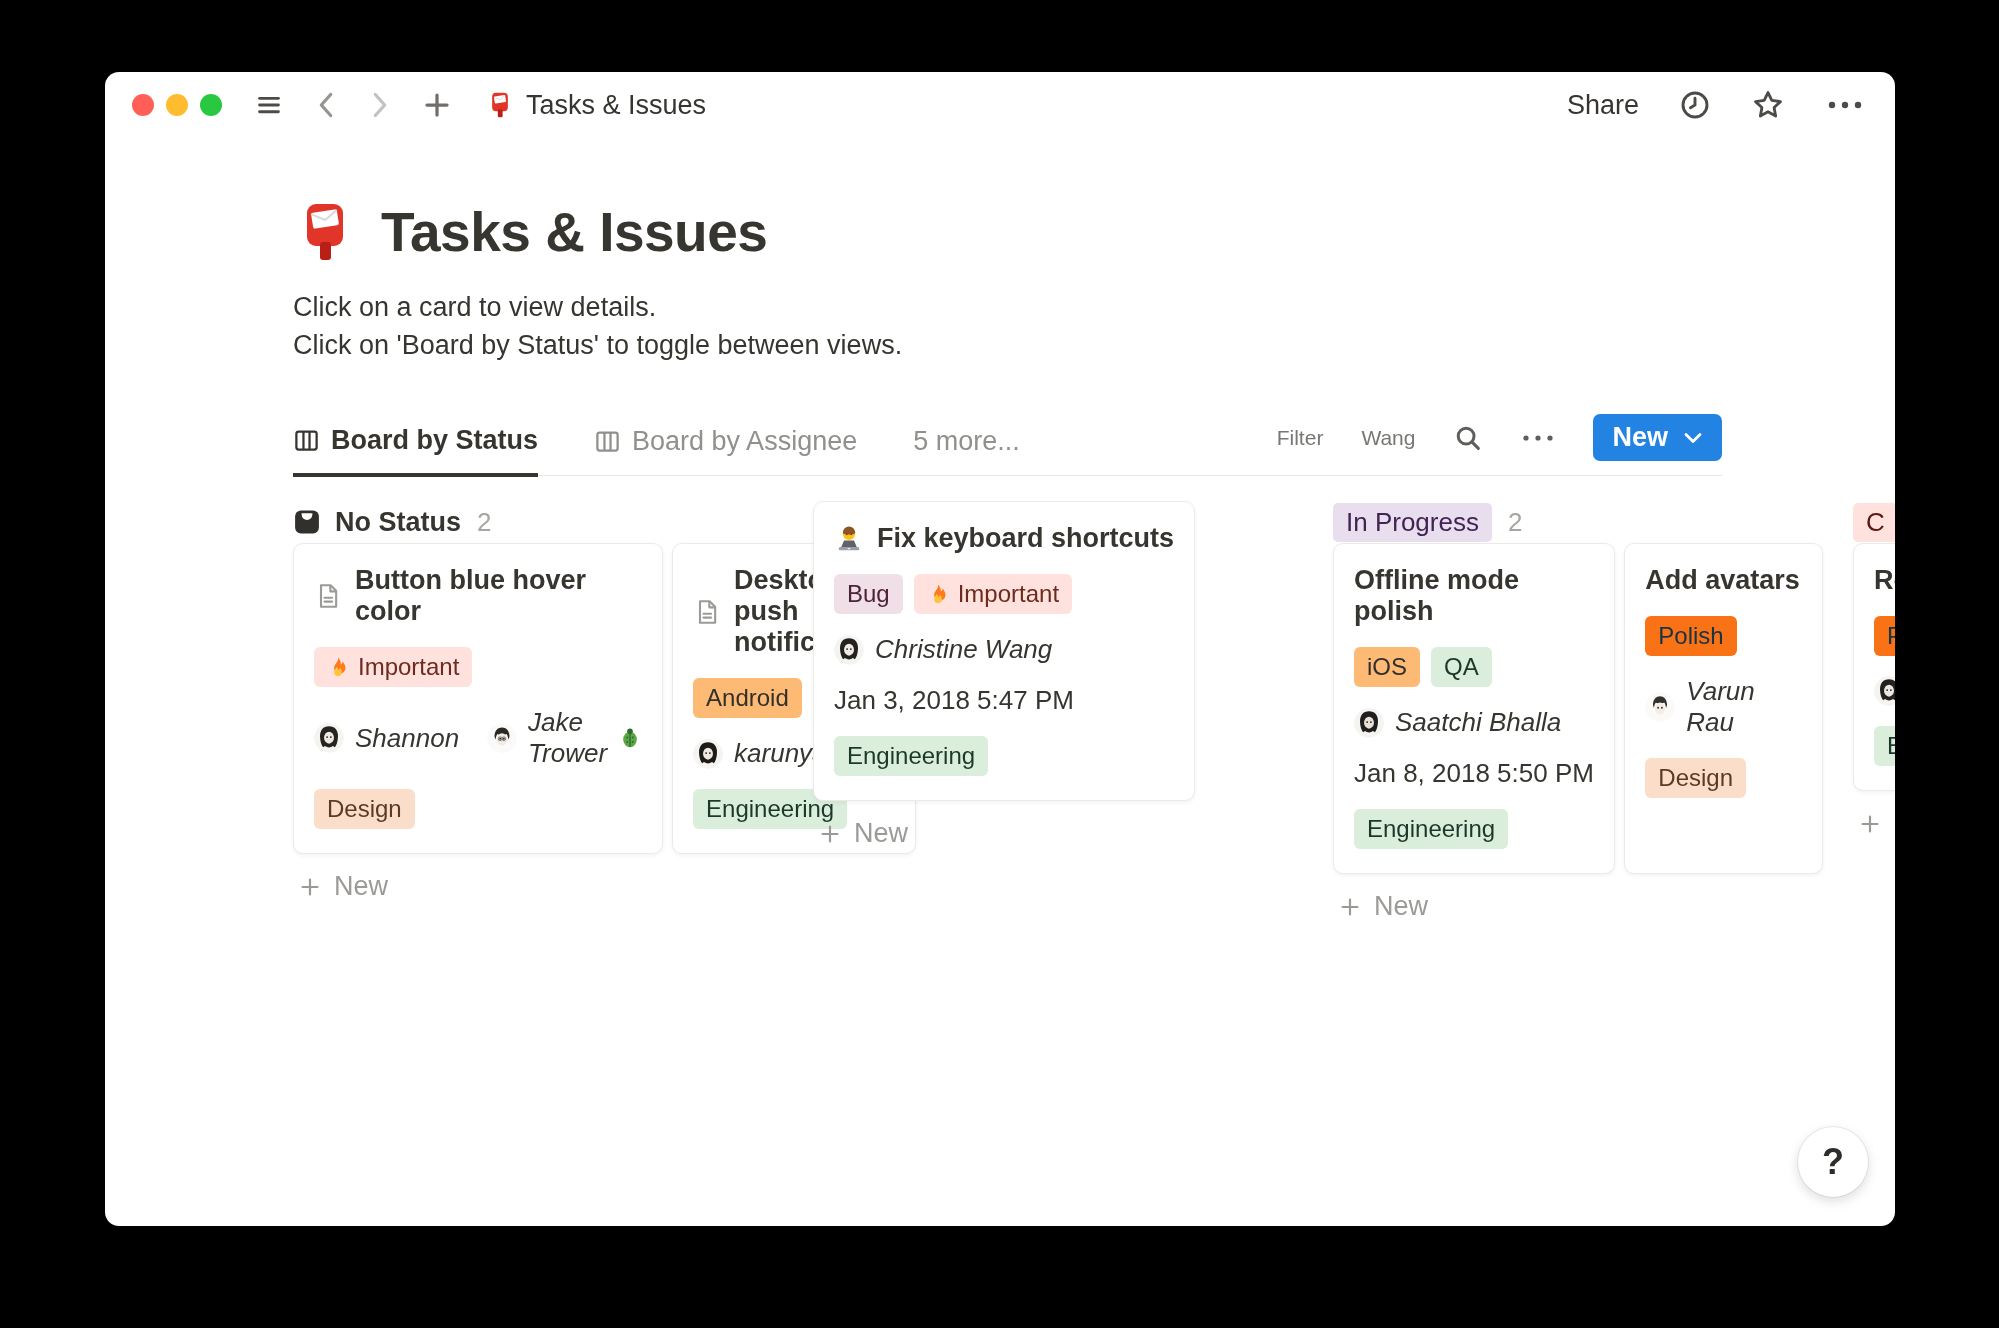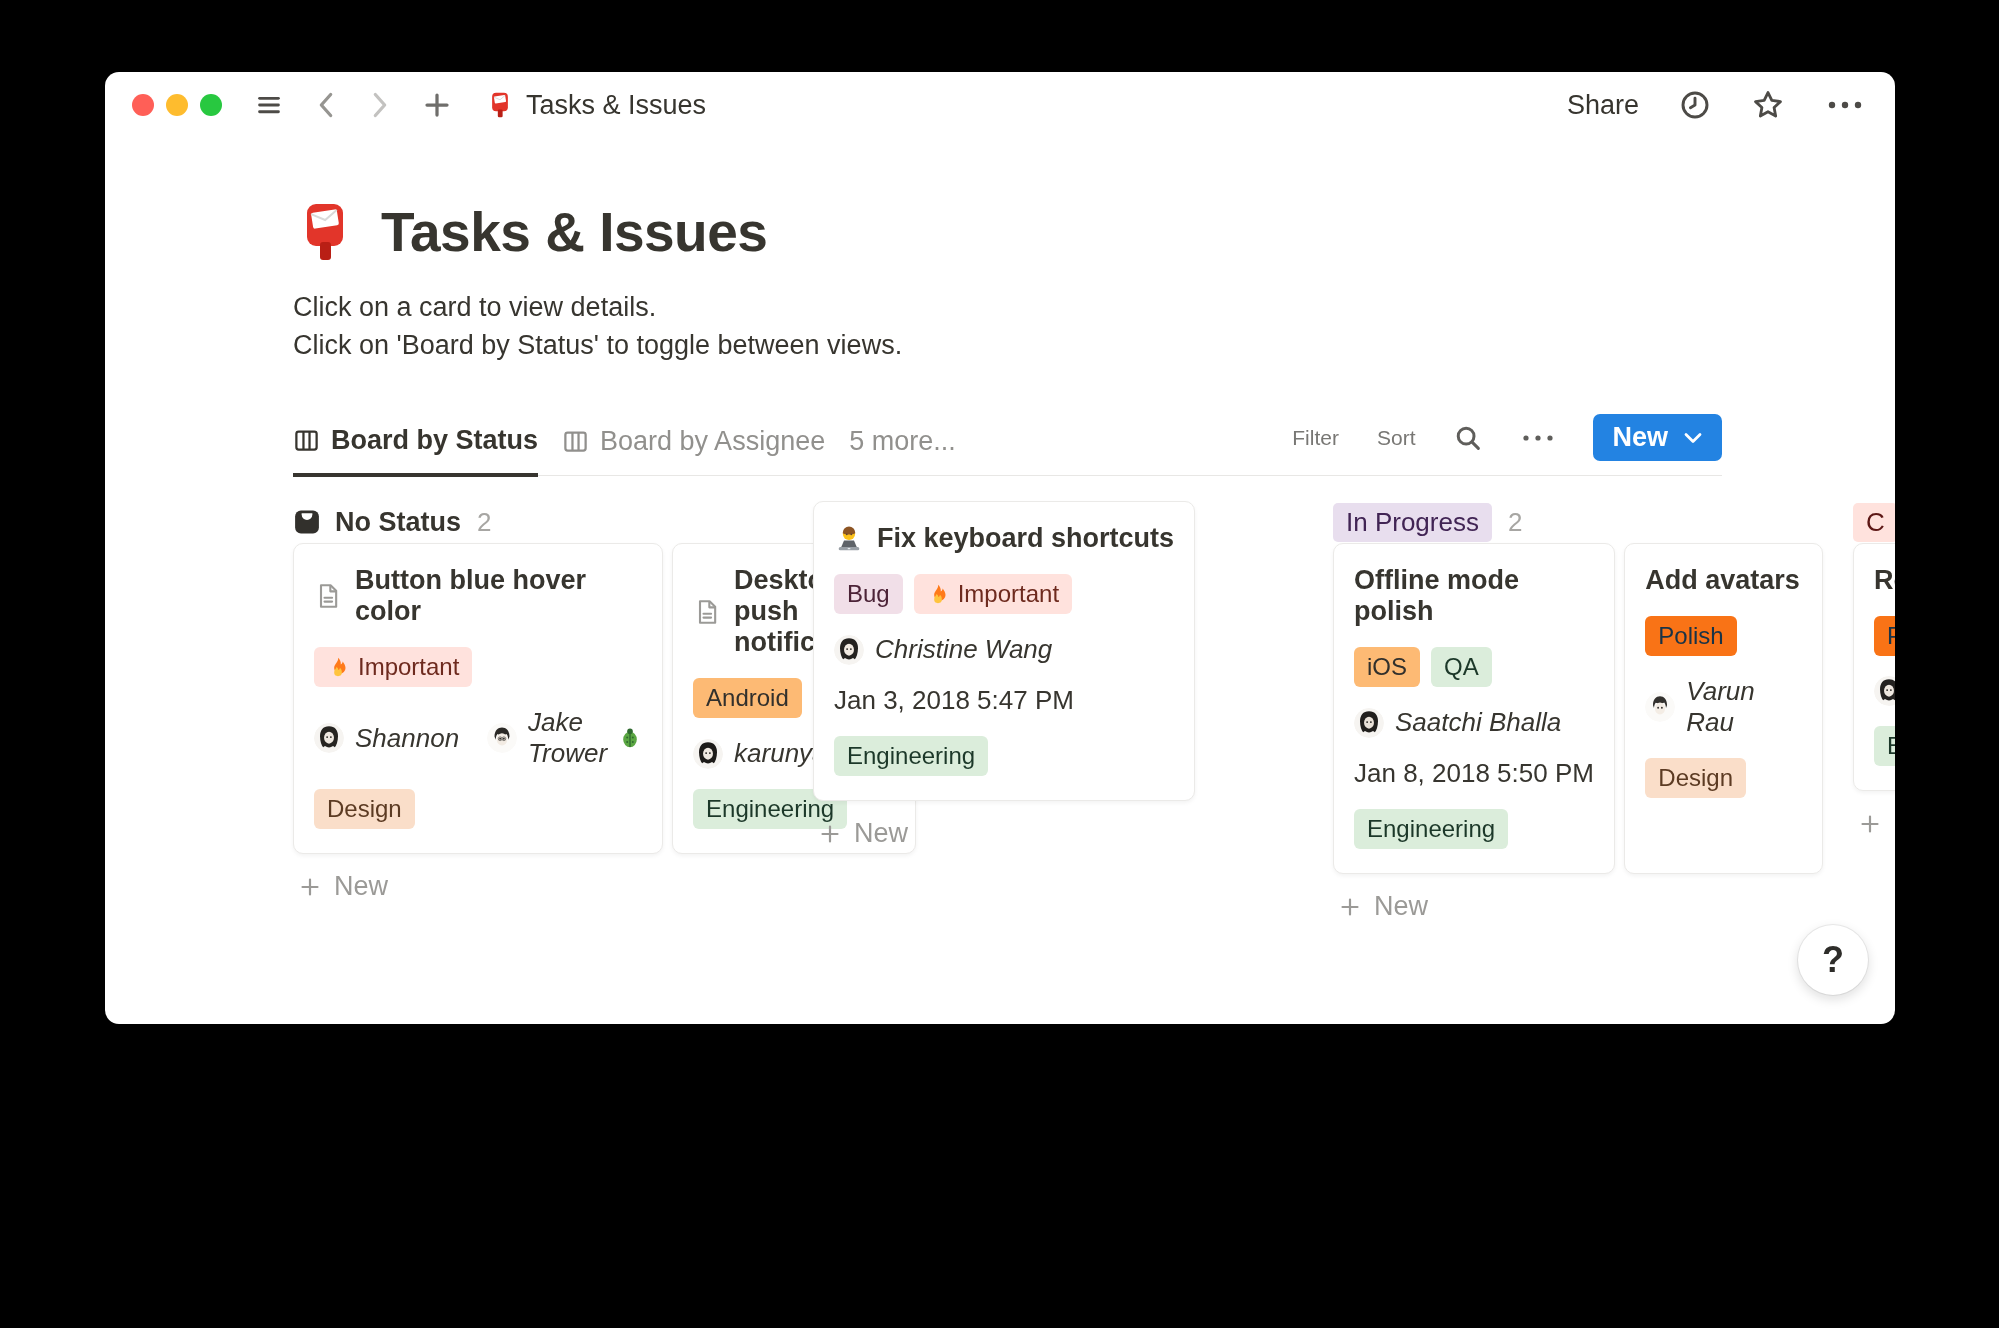--- a/index.html
+++ b/index.html
@@ -3,42 +3,42 @@
 <meta charset="utf-8">
 <style>
   * { box-sizing: border-box; }
   html,body { margin:0; padding:0; }
   body {
     width:1999px; height:1328px; background:#000;
     font-family:"Liberation Sans","DejaVu Sans",sans-serif;
     color:#37352f; overflow:hidden; position:relative;
   }
   .window {
-    position:absolute; left:105px; top:72px; width:1790px; height:952px;
+    position:absolute; left:105px; top:72px; width:1790px; height:1154px;
     background:#fff; border-radius:14px; overflow:hidden;
     box-shadow:0 0 40px rgba(0,0,0,.6);
   }
   
   .titlebar { height:66px; display:flex; align-items:center; padding:0 30px 0 27px; }
   .lights { display:flex; gap:12px; align-items:center; }
   .light { width:22px; height:22px; border-radius:50%; cursor:pointer; }
   .tb-left { display:flex; align-items:center; gap:30px; margin-left:32px; }
   .tb-ic { display:flex; align-items:center; justify-content:center; cursor:pointer; }
   .tb-title { display:flex; align-items:center; gap:12px; margin-left:4px; }
   .tb-title-text { font-size:27px; color:#37352f; }
   .tb-right { margin-left:auto; display:flex; align-items:center; gap:40px; }
   .share-label { font-size:27px; color:#37352f; cursor:pointer; }
   
   .page-head { display:flex; align-items:center; gap:24px; margin:62px 0 0 188px; }
   .page-title { font-size:55px; font-weight:700; letter-spacing:-.5px; margin:0; color:#37352f; }
   .page-desc { margin:24px 0 0 188px; font-size:27px; line-height:38px; color:#37352f; }
   
   .toolbar { display:flex; align-items:flex-end; justify-content:space-between;
              margin:50px 173px 0 188px; border-bottom:1px solid #e8e7e5; }
-  .tabs { display:flex; gap:24px; }
+  .tabs { display:flex; gap:56px; }
   .tab { display:flex; align-items:center; gap:11px; padding-bottom:17px; font-size:27px;
          color:#91908d; cursor:pointer; }
   .tab.active { color:#37352f; font-weight:600; border-bottom:4px solid #37352f; margin-bottom:-2px; }
   .controls { display:flex; align-items:center; gap:38px; padding-bottom:14px; }
   .ctl-label { font-size:21px; color:#787774; cursor:pointer; }
   .new-btn { background:#2383e2; color:#fff; font-size:27px; font-weight:600; border:none;
              border-radius:7px; height:47px; display:flex; align-items:center; gap:15px;
              padding:0 19px; cursor:pointer; font-family:inherit; }
   
   .board { display:flex; gap:30px; margin-top:25px; padding-left:188px; align-items:flex-start; }
@@ -188,21 +188,21 @@
             </svg>
         </span>
         <span>Board by Assignee</span>
       </span>
       <span class="tab">
         <span>5 more...</span>
       </span>
     </div>
     <div class="controls">
       <span class="ctl-label">Filter</span>
-      <span class="ctl-label">Sort</span>
+      <span class="ctl-label">Wang</span>
       <span class="tb-ic">
         <svg width="30" height="30" viewBox="0 0 24 24" fill="none">
             <circle cx="10.5" cy="10.5" r="6.3" stroke="#5f5e5b" stroke-width="2.4"></circle>
             <path d="M15.3 15.3L20.3 20.3" stroke="#5f5e5b" stroke-width="2.4" stroke-linecap="round"></path>
           </svg>
       </span>
       <span class="tb-ic">
         <svg width="34" height="10" viewBox="0 0 34 10">
             <g fill="#5f5e5b">
               <circle cx="5" cy="5" r="2.6"></circle>

